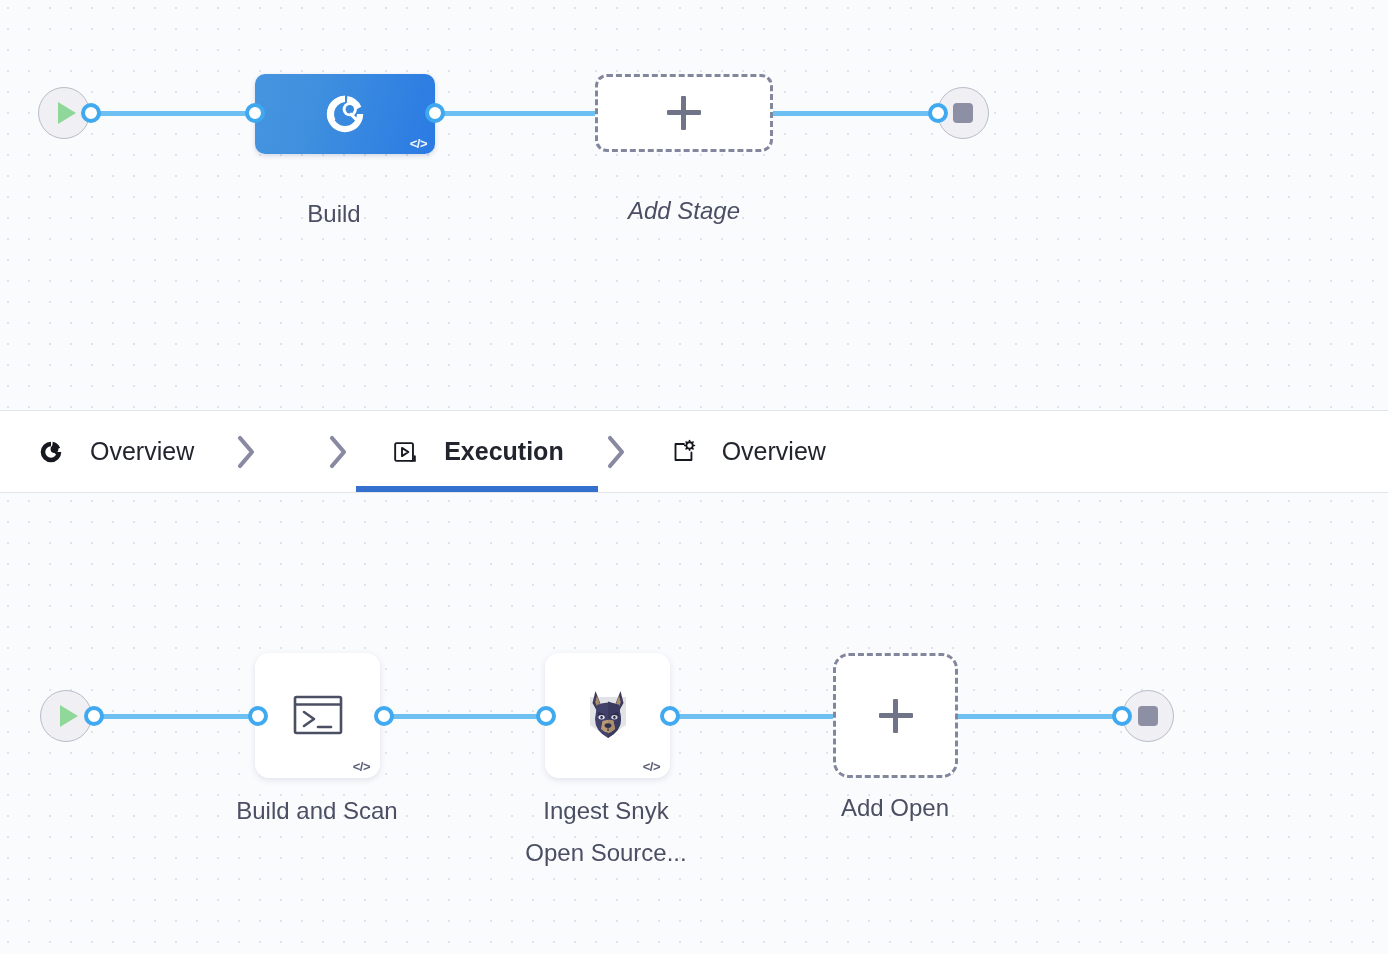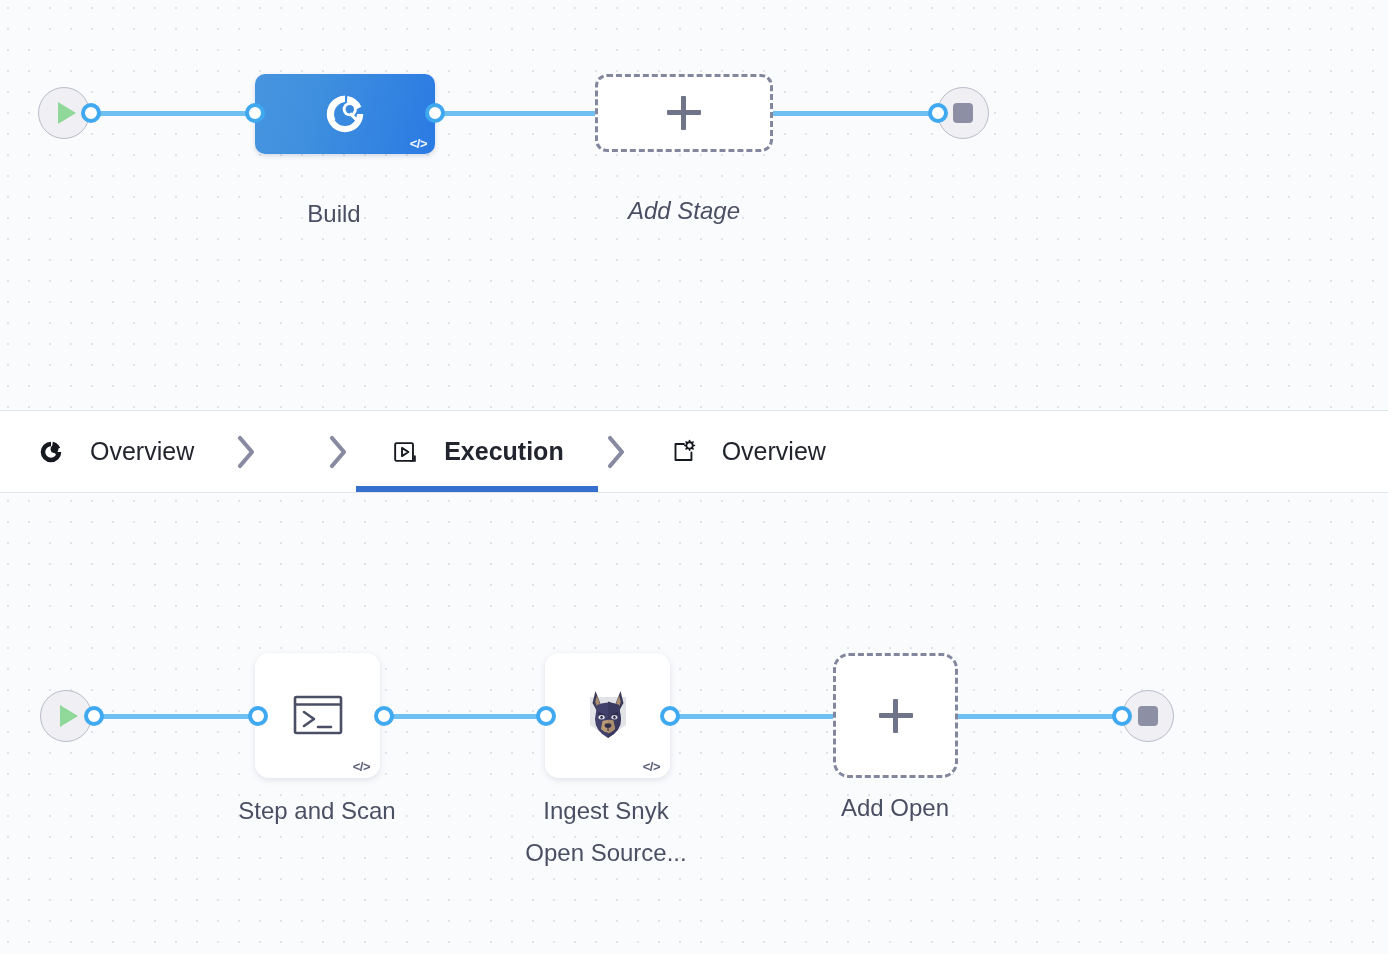--- a/index.html
+++ b/index.html
@@ -347,21 +347,21 @@
       <svg width="62" height="62" viewBox="0 0 62 62">
         <rect x="8" y="12" width="46" height="36" rx="1.5" fill="none" stroke="#4b4f63" stroke-width="2.6"></rect>
         <line x1="8" y1="19.5" x2="54" y2="19.5" stroke="#4b4f63" stroke-width="2.6"></line>
         <path d="M17 27 L27 34 L17 41" fill="none" stroke="#4b4f63" stroke-width="2.6" stroke-linecap="round" stroke-linejoin="round"></path>
         <line x1="31" y1="42" x2="44" y2="42" stroke="#4b4f63" stroke-width="2.6" stroke-linecap="round"></line>
       </svg>
       <span class="code-badge">&lt;/&gt;</span>
     </div>
     <div class="port" style="left:248px; top:213px;"></div>
     <div class="port" style="left:374px; top:213px;"></div>
-    <div class="node-label" style="left:207px; top:297px; width:220px;">Step and Scan</div>
+    <div class="node-label" style="left:207px; top:297px; width:220px;">Build and Scan</div>
 
     <div class="step-node" style="left:545px; top:160px;">
       <span class="snyk-wrap">
         <svg width="74" height="74" viewBox="0 0 74 74">
 
           <path d="M19 18 H55 V46 L37 58 L19 46 Z" fill="#e2e3e6"></path>
 
           <path d="M24.5 12 L30.5 27.5 L26.5 33 L21.5 24 Z" fill="#3b3a5c"></path>
           <path d="M49.5 12 L43.5 27.5 L47.5 33 L52.5 24 Z" fill="#3b3a5c"></path>
           <path d="M26 16.5 L29.6 26.8 L27 30.4 L24.2 23 Z" fill="#a98d6d"></path>

